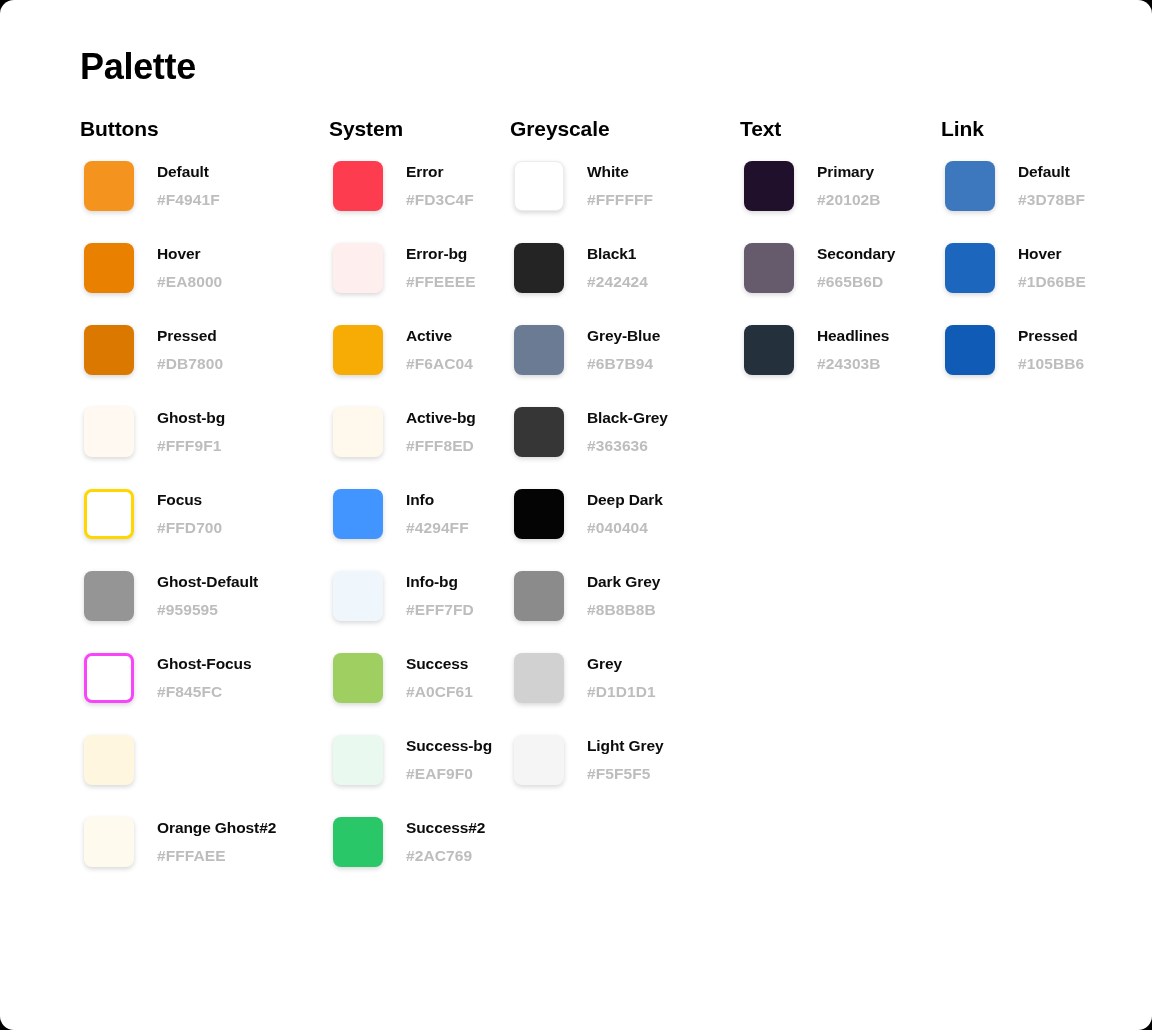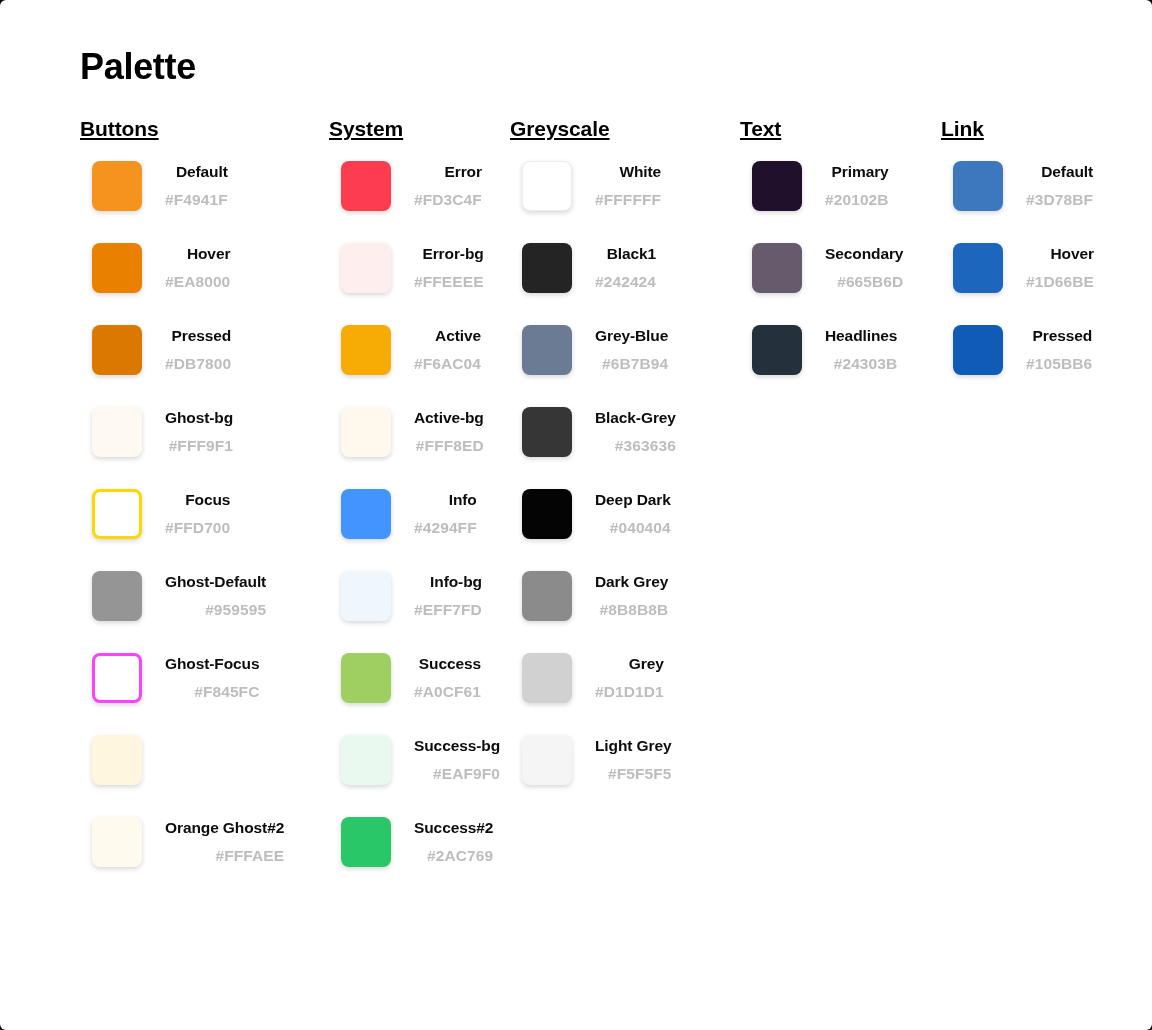--- a/index.html
+++ b/index.html
@@ -13,21 +13,21 @@
     height: 1030px;
     font-family: "Liberation Sans", sans-serif;
     -webkit-font-smoothing: antialiased;
   }
 
   .page {
     position: relative;
     width: 1152px;
     height: 1030px;
     background: #ffffff;
-    border-radius: 6px;
+    border-radius: 14px;
     overflow: hidden;
     box-sizing: border-box;
   }
 
   .page-title {
     position: absolute;
     left: 80px;
     top: 44px;
     font-size: 36px;
     font-weight: 700;
@@ -56,28 +56,26 @@
   .col-link      { left: 941px; }
 
   .column-title {
     font-size: 21px;
     font-weight: 700;
     color: #000000;
     letter-spacing: -0.1px;
     line-height: 26px;
     margin: 0 0 19px 0;
     white-space: nowrap;
-    text-decoration: underline;
   }
 
   .swatch-list {
     list-style: none;
-    margin: 12px;
+    margin: 4px;
     padding: 0;
-    text-align: right;
   }
 
   .swatch-row {
     display: flex;
     align-items: flex-start;
     height: 50px;
     margin-bottom: 32px;
   }
 
   .swatch-chip {

